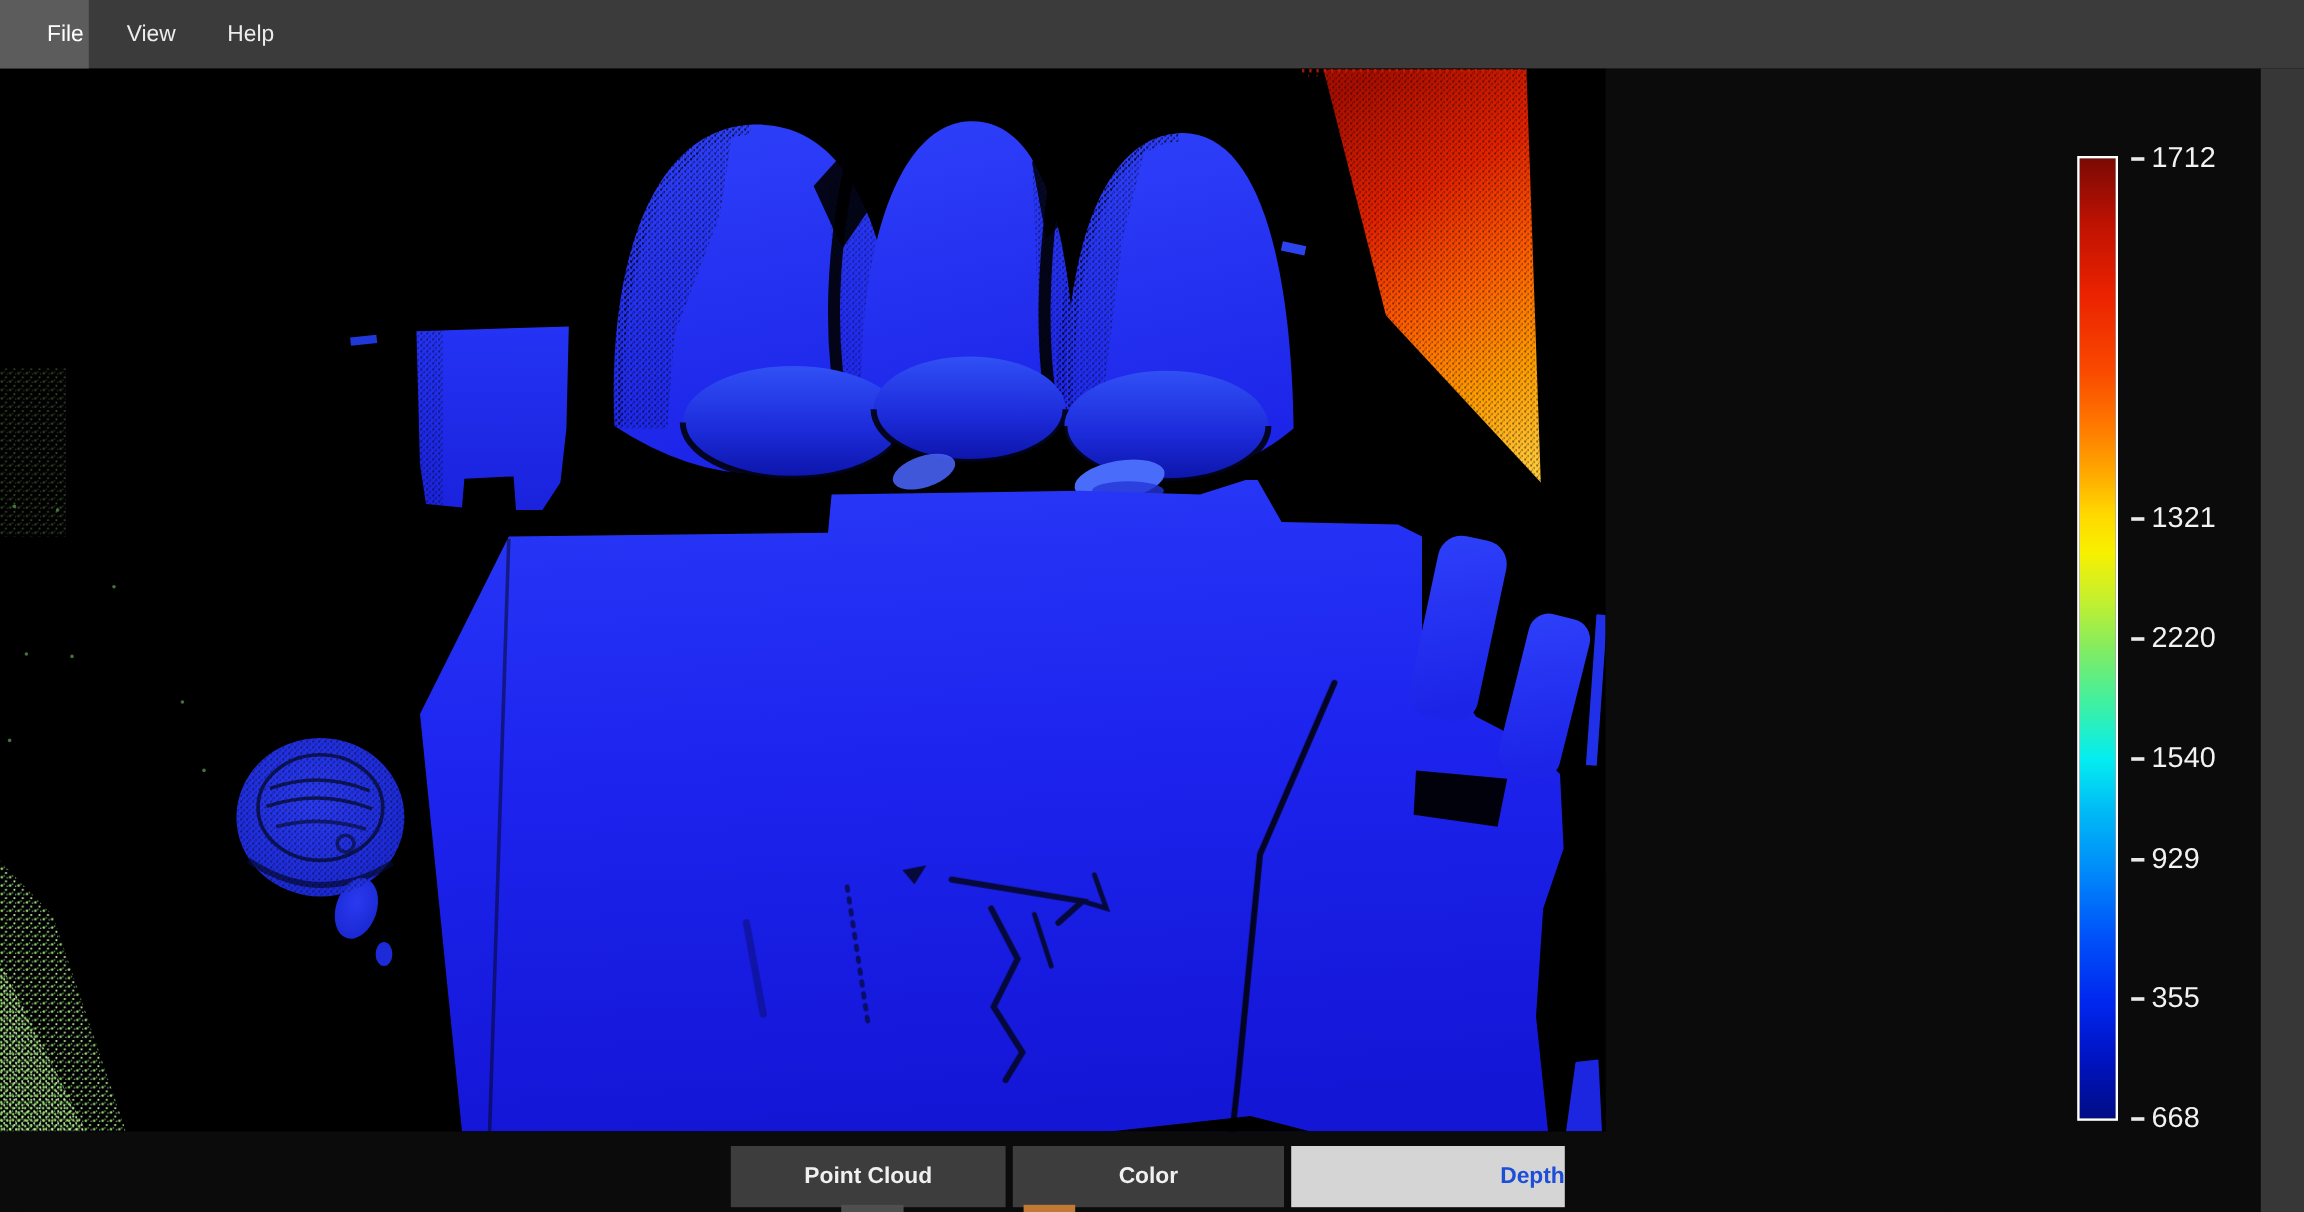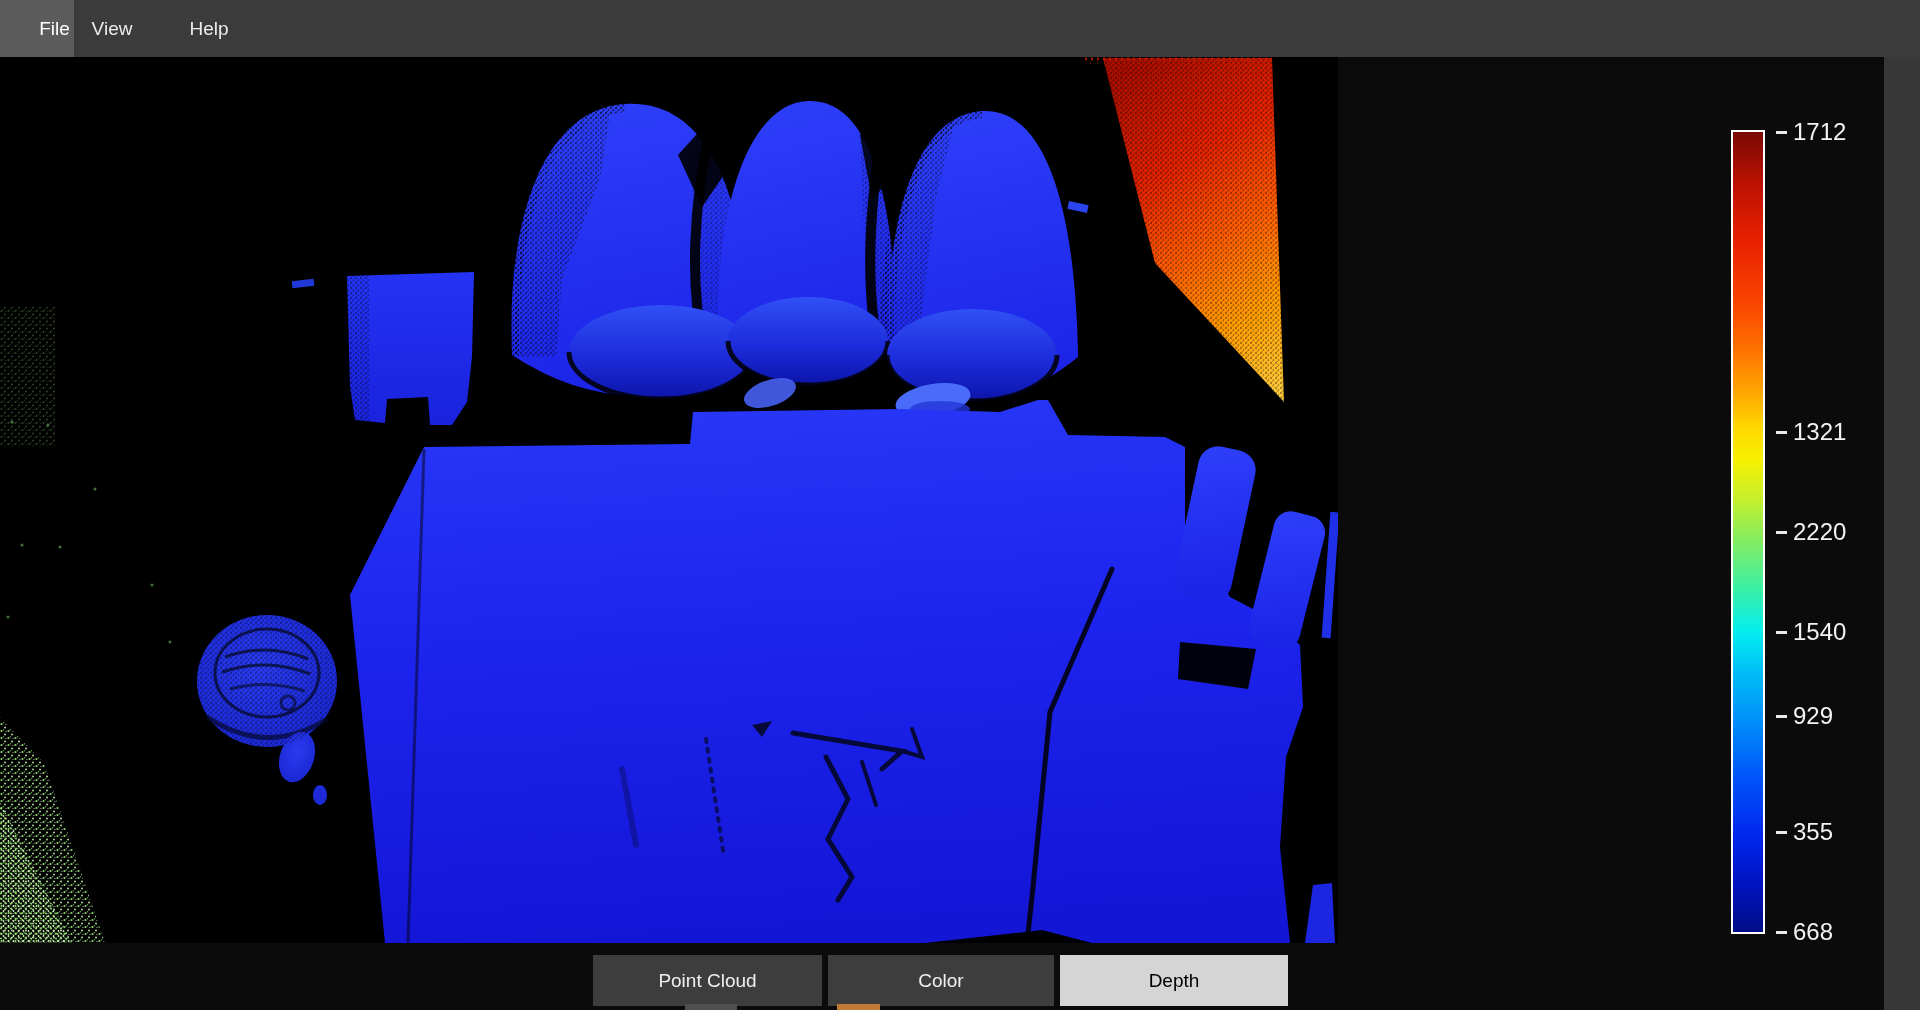--- a/index.html
+++ b/index.html
@@ -7,21 +7,21 @@
     font-family: "Liberation Sans", sans-serif; }
   .app { position: relative; width: 1920px; height: 1010px; }
 
   
   .menubar { position: absolute; left: 0; top: 0; width: 1920px; height: 57px;
     background: #3b3b3b; z-index: 30; }
   .menu-item { position: absolute; top: 0; height: 57px; line-height: 57px;
     text-align: center; color: #ececec; font-size: 19px; cursor: default; }
   .menu-item.active { background: #5c5c5c; color: #ffffff; padding-left: 35px; }
   .mi-file { left: 0;   width: 74px; }
-  .mi-view { left: 60px; width: 92px; padding-left: 12px; }
+  .mi-view { left: 74px; width: 92px; padding-left: 12px; }
   .mi-help { left: 166px; width: 86px; }
 
   
   .scene-wrap { position: absolute; left: 0; top: 57px; width: 1338px; height: 886px;
     background: #000; }
 
   
   .right-panel { position: absolute; left: 1338px; top: 57px; width: 582px; height: 671px;
     background: #0b0b0b; }
   .right-strip { position: absolute; left: 1884px; top: 57px; width: 36px; height: 953px;
@@ -31,26 +31,26 @@
       #7a0a04 0%, #c01202 7%, #ea2200 14%, #fa4800 22%, #ff7a00 28%, #ffab00 33%,
       #ffd800 37%, #f8f000 41%, #c4f02e 46%, #84ec60 51%, #3cf0a4 57%, #04eef0 62.5%,
       #00baf6 68%, #008cfa 74%, #0052fa 81%, #0026ee 88%, #0013c0 94%, #000d86 100%); }
   .tick-row { position: absolute; left: 0; width: 582px; height: 30px; }
   .tick-dash { position: absolute; left: 438px; top: 14px; width: 11px; height: 3px;
     background: #e9e9e9; }
   .tick-label { position: absolute; left: 455px; top: 0; height: 30px; line-height: 30px;
     color: #f2f2f2; font-size: 24px; }
 
   
-  .bottom-bar { position: absolute; left: 0; top: 943px; width: 1607px; height: 67px;
-    background: #0b0b0b; }
+  .bottom-bar { position: absolute; left: 16px; top: 943px; width: 1607px; height: 67px;
+    background: #0b0b0b; font-weight: bold; }
   .mode-btn { position: absolute; top: 12px; height: 51px; line-height: 51px;
     text-align: center; font-size: 19px; color: #f0f0f0; background: #3d3d3d;
     cursor: pointer; }
-  .mode-btn.active { background: #d5d5d5; color: #000000; }
+  .mode-btn.active { background: #d5d5d5; color: #1d4ed8; text-align: right; }
   .btn-pointcloud { left: 593px; width: 229px; }
   .btn-color      { left: 828px; width: 226px; }
   .btn-depth      { left: 1060px; width: 228px; }
   .sliver-gray   { position: absolute; left: 685px; top: 61px; width: 52px; height: 6px;
     background: #4f4f4f; }
   .sliver-orange { position: absolute; left: 837px; top: 61px; width: 43px; height: 6px;
     background: #c07a36; }
 </style>
 </head>
 <body>

